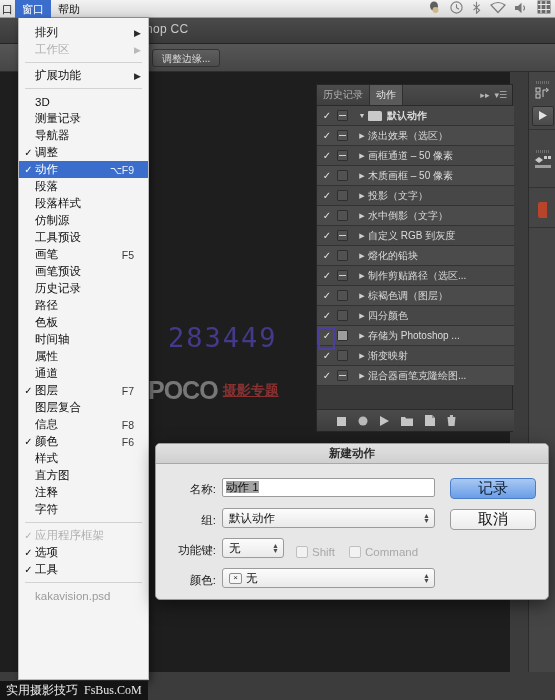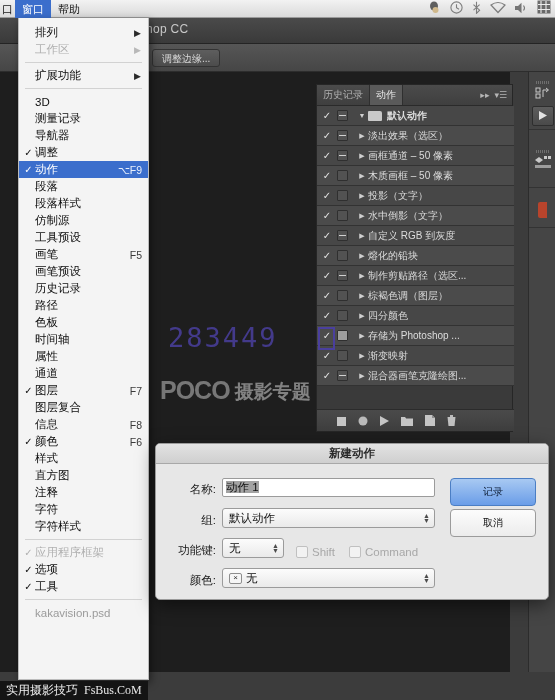--- a/index.html
+++ b/index.html
@@ -62,25 +62,25 @@
     background: #1e1e1e;
   }
 
   
   .poco-num {
     position: absolute; left: 168px; top: 322px;
     font-size: 27px; color: #4a3f9e; opacity: .85;
     font-family: "DejaVu Sans Mono", monospace; letter-spacing: 2px;
   }
   .poco-logo {
-    position: absolute; left: 160px; top: 376px;
-    display: flex; align-items: flex-end; gap: 5px; opacity: .5;
+    position: absolute; left: 148px; top: 376px;
+    display: flex; align-items: center; gap: 5px; opacity: .5;
   }
   .poco-p { font-size: 25px; color: #cfcfcf; font-weight: bold; letter-spacing: -1px;}
-  .poco-cn { font-size: 19px; color: #e5e5e5; font-weight: bold; }
+  .poco-cn { font-size: 14px; color: #ef4444; font-weight: bold; text-decoration: underline; }
   .poco-url {
     position: absolute; left: 162px; top: 400px;
     font-size: 11px; color: #b9b9b9; opacity: .5;
     font-family: "DejaVu Sans Mono", monospace;
   }
 
   
   .dock {
     position: absolute; right: 0; top: 72px; width: 27px; height: 600px;
     background: #454545; border-left: 1px solid #2c2c2c;
@@ -171,21 +171,21 @@
     padding-top: 6px;
   }
   .mi {
     height: 17px; display: flex; align-items: center;
     font-size: 11.5px; color: #0e0e0e; padding-left: 3px; position: relative;
   }
   .mi.sel { background: #3b6ecc; color: #fff; }
   .mi.dis { color: #b0b0b0; }
   .mi-check { width: 13px; font-size: 10px; text-align: center; flex: none; }
   .mi-label { flex: 1; white-space: nowrap; }
-  .mi-short { font-size: 10.5px; color: #3a3a3a; padding-right: 6px; }
+  .mi-short { font-size: 10.5px; color: #3a3a3a; padding-right: 14px; }
   .mi.sel .mi-short { color: #e6eefc; }
   .mi-arrow { padding-right: 7px; font-size: 9px; color: #2a2a2a; }
   .mi.dis .mi-arrow { color: #b8b8b8; }
   .m-sep { height: 1px; background: #d2d2d2; margin: 4px 6px; }
   .m-file { font-size: 11.5px; color: #9b9b9b; padding-left: 16px; height: 18px; display:flex; align-items:center; }
 
   
   .dlg {
     position: absolute; left: 155px; top: 443px; width: 394px; height: 157px;
     background: #e7e7e7; border: 1px solid #9a9a9a; border-radius: 5px;
@@ -228,22 +228,22 @@
     width: 13px; height: 11px; border: 1px solid #8e8e8e; border-radius: 2px;
     background: #f6f6f6; display: flex; align-items: center; justify-content: center;
     font-size: 8px; color: #333; margin-right: 4px;
   }
   .chk {
     width: 12px; height: 12px; border: 1px solid #c0c0c0; border-radius: 2px;
     background: #f2f2f2; margin-right: 4px;
   }
   .chk-label { font-size: 11.5px; color: #a8a8a8; margin-right: 14px; }
   .dbtn {
-    position: absolute; right: 12px; width: 86px; height: 28px;
-    border-radius: 4px; font-size: 10px;
+    position: absolute; right: 12px; width: 86px; height: 21px;
+    border-radius: 4px; font-size: 15px;
     display: flex; align-items: center; justify-content: center;
     border: 1px solid #9b9b9b;
     background: linear-gradient(to bottom,#fcfcfc,#ececec); color: #111;
   }
   .dbtn.primary {
     background: linear-gradient(to bottom,#a8c9f2,#6a9de8);
     border: 1px solid #4b7ec4; color: #0c1c33;
   }
 
   
@@ -600,24 +600,20 @@
         <span class="mi-label">直方图</span>
       </div>
       <div class="mi">
         <span class="mi-check"></span>
         <span class="mi-label">注释</span>
       </div>
       <div class="mi">
         <span class="mi-check"></span>
         <span class="mi-label">字符</span>
       </div>
-      <div class="mi">
-        <span class="mi-check"></span>
-        <span class="mi-label">字符样式</span>
-      </div>
       <div class="m-sep"></div>
       <div class="mi dis">
         <span class="mi-check">✓</span>
         <span class="mi-label">应用程序框架</span>
       </div>
       <div class="mi">
         <span class="mi-check">✓</span>
         <span class="mi-label">选项</span>
       </div>
       <div class="mi">

